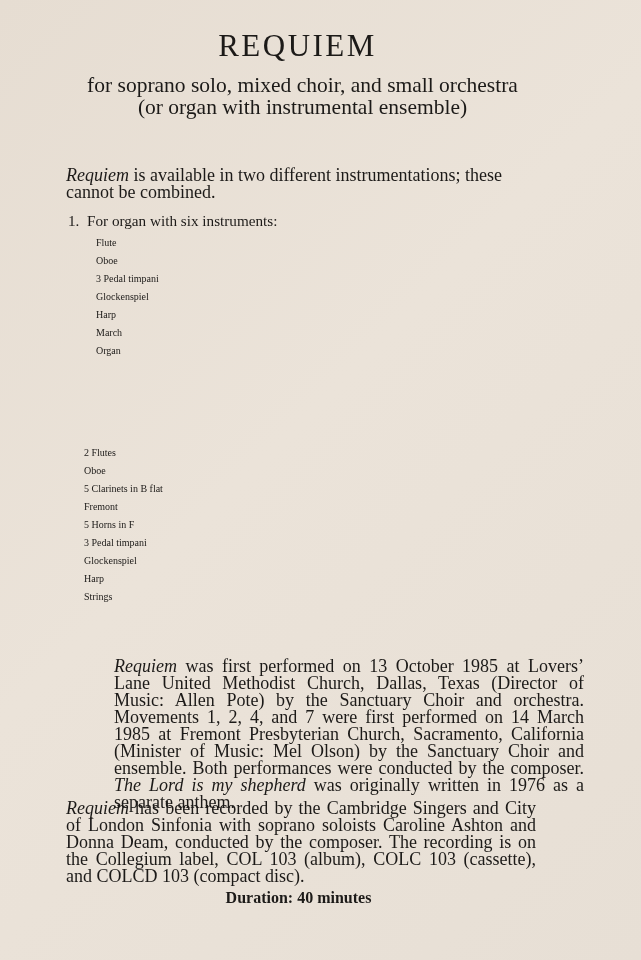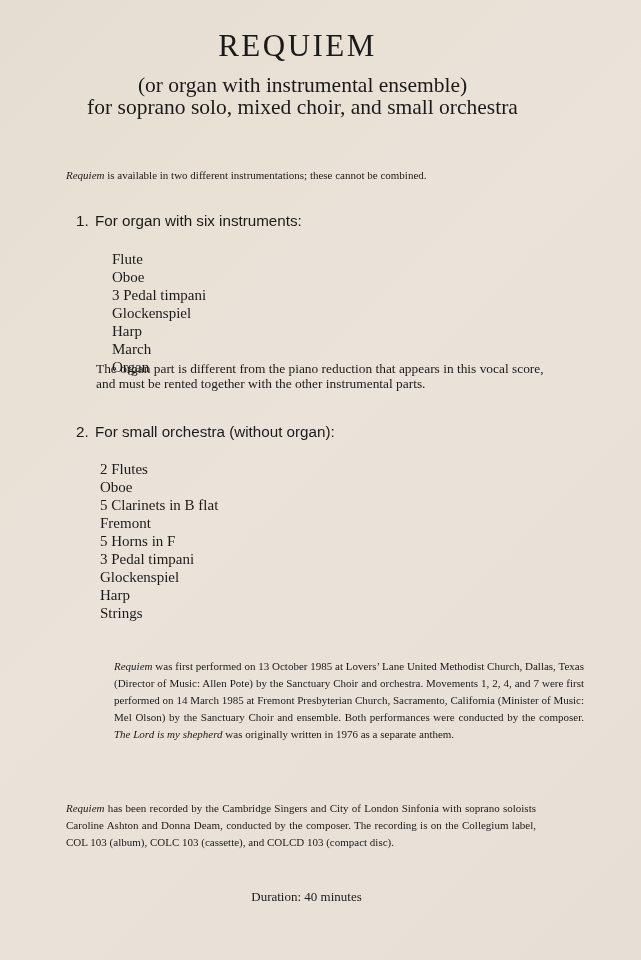--- a/index.html
+++ b/index.html
@@ -16,72 +16,70 @@
     font-family: "Liberation Serif", serif; font-size: 31px; letter-spacing: 2.5px;
     margin: 0; font-weight: normal;
   }
   .subtitle {
     position: absolute; top: 74px; left: 0; width: 605px; text-align: center;
     font-family: "Liberation Serif", serif; font-size: 21.5px; line-height: 22px;
     margin: 0; font-weight: normal;
   }
   .body-text {
     position: absolute; left: 66px; width: 470px;
-    font-family: "Liberation Serif", serif; font-size: 11px; line-height: 17px;
+    font-family: "Liberation Serif", serif; font-size: 18px; line-height: 17px;
     margin: 0; text-align: justify;
   }
   .intro { top: 167px; text-align: left; }
   .list-head {
-    position: absolute; left: 76px;
-    font-family: Liberation Sans, sans-serif; font-size: 15.2px; margin: 0;
+    position: absolute; left: 68px;
+    font-family: Liberation Serif, serif; font-size: 15.2px; margin: 0;
   }
   .list-head .num { display: inline-block; width: 19px; }
   .instr-list {
-    position: absolute; left: 96px; margin: 16px; padding: 0; list-style: none;
-    font-family: "Liberation Serif", serif; font-size: 15px; line-height: 18px;
+    position: absolute; left: 96px; margin: 0; padding: 0; list-style: none;
+    font-family: "Liberation Serif", serif; font-size: 10px; line-height: 18px;
   }
   .note {
     position: absolute; left: 96px; top: 362px; width: 452px;
     font-family: "Liberation Serif", serif; font-size: 13.4px; line-height: 14.5px; margin: 0;
   }
   .premiere { top: 658px; margin-left: 48px; }
   .recording { top: 800px; }
   .duration {
-    position: absolute; top: 889px; left: 8px; width: 597px; text-align: center;
-    font-family: "Liberation Serif", serif; font-size: 13px; font-weight: normal; margin: 0;
+    position: absolute; top: 889px; left: 0; width: 597px; text-align: center;
+    font-family: "Liberation Serif", serif; font-size: 16px; font-weight: bold; margin: 0;
   }
   em { font-style: italic; }
 </style>
 </head>
 <body>
 
 <div class="page">
 
   <h1 class="title">REQUIEM</h1>
 
   <div class="subtitle">
+    <div>for soprano solo, mixed choir, and small orchestra</div>
     <div>(or organ with instrumental ensemble)</div>
-    <div>for soprano solo, mixed choir, and small orchestra</div>
   </div>
 
   <p class="body-text intro"><em>Requiem</em><span> is available in two different instrumentations; these cannot be combined.</span></p>
 
   <p class="list-head" style="top:212px;"><span class="num">1.</span><span>For organ with six instruments:</span></p>
   <ul class="instr-list" style="top:234px;">
     <li>Flute</li>
     <li>Oboe</li>
     <li>3 Pedal timpani</li>
     <li>Glockenspiel</li>
     <li>Harp</li>
     <li>March</li>
     <li>Organ</li>
   </ul>
-  <p class="note">The organ part is different from the piano reduction that appears in this vocal score, and must be rented together with the other instrumental parts.</p>
 
-  <p class="list-head" style="top:423px;"><span class="num">2.</span><span>For small orchestra (without organ):</span></p>
   <ul class="instr-list" style="top:444px; left:84px;">
     <li>2 Flutes</li>
     <li>Oboe</li>
     <li>5 Clarinets in B flat</li>
     <li>Fremont</li>
     <li>5 Horns in F</li>
     <li>3 Pedal timpani</li>
     <li>Glockenspiel</li>
     <li>Harp</li>
     <li>Strings</li>

